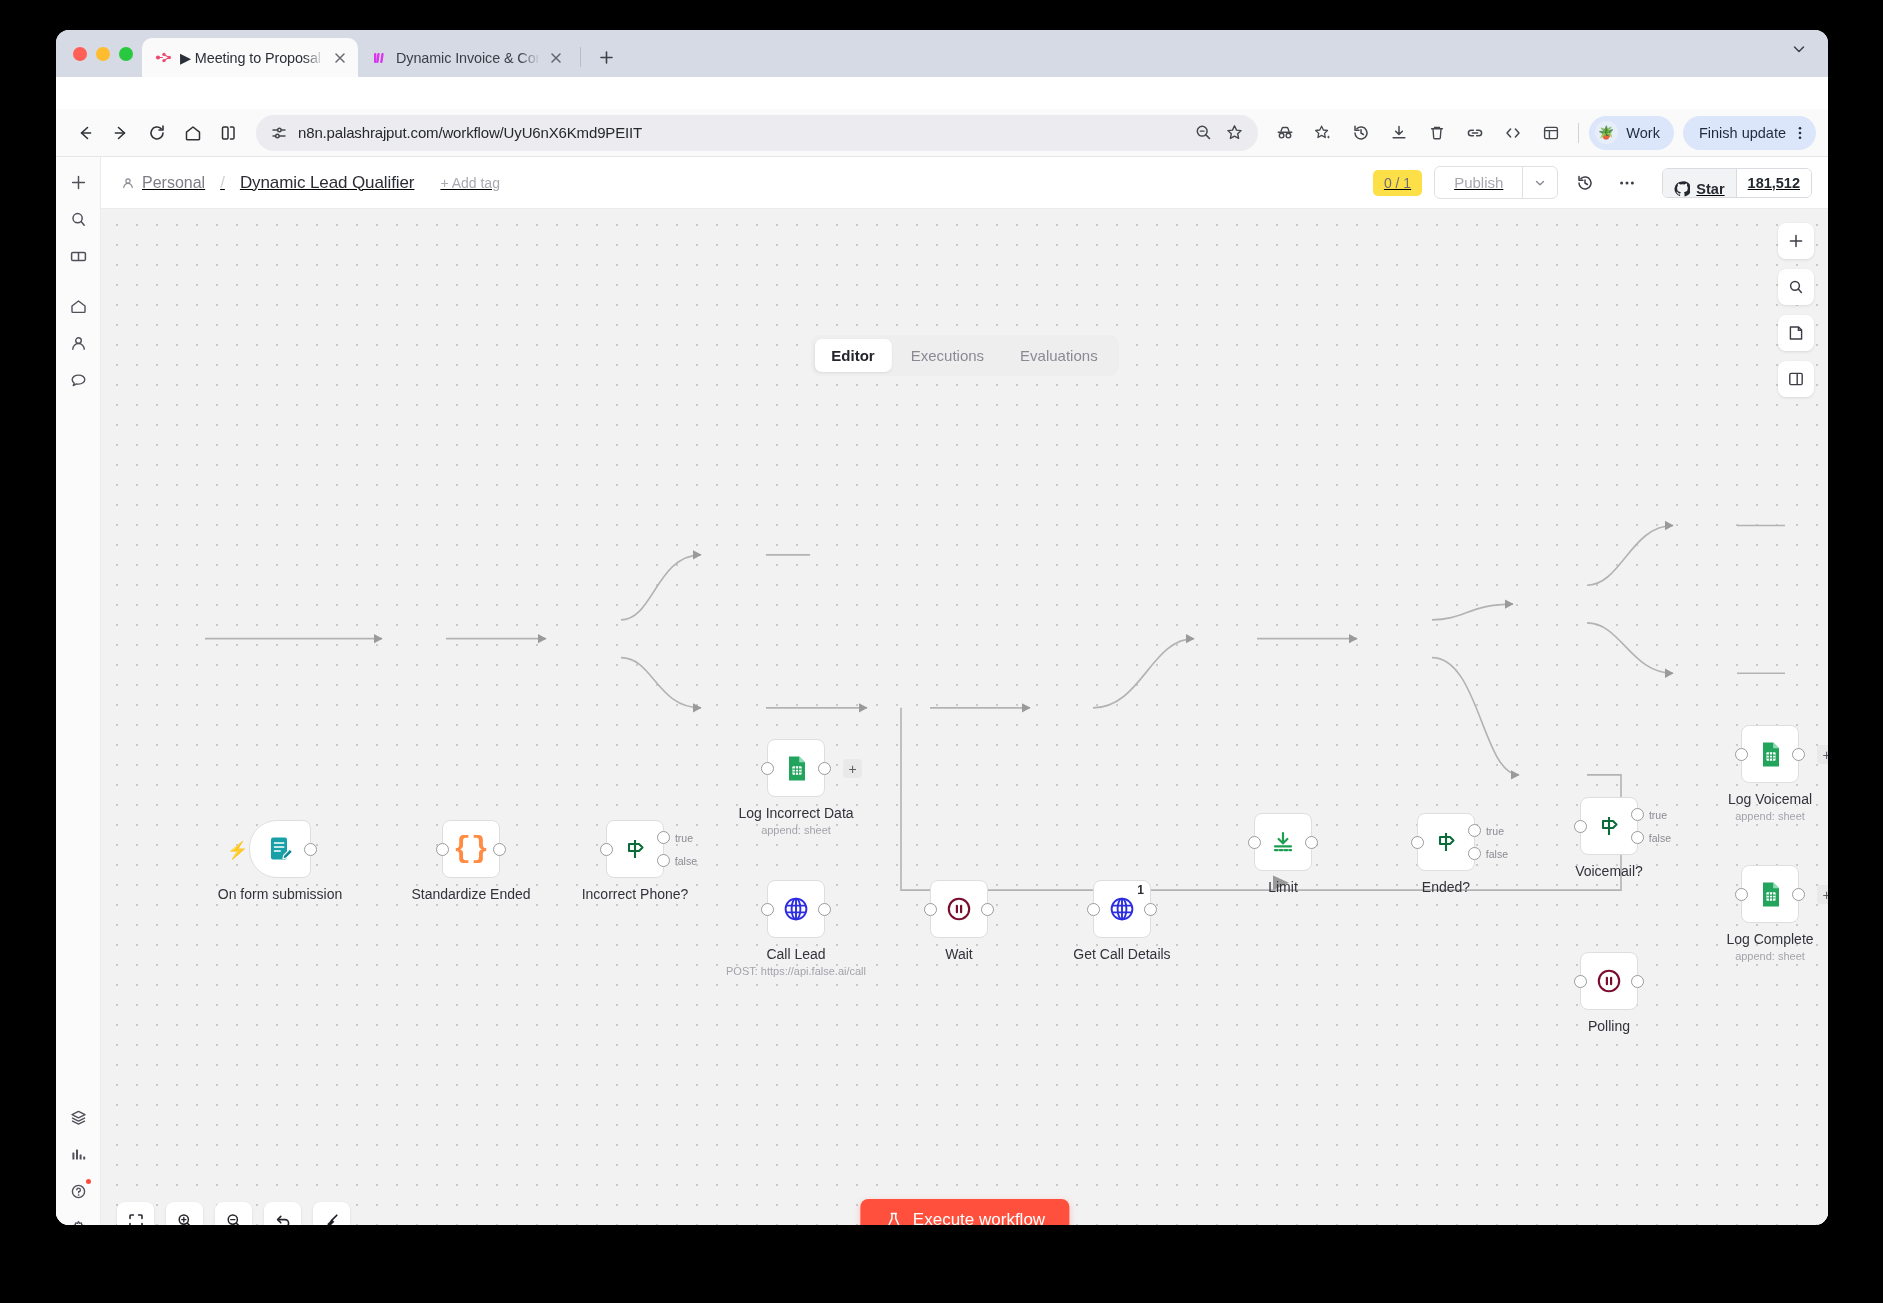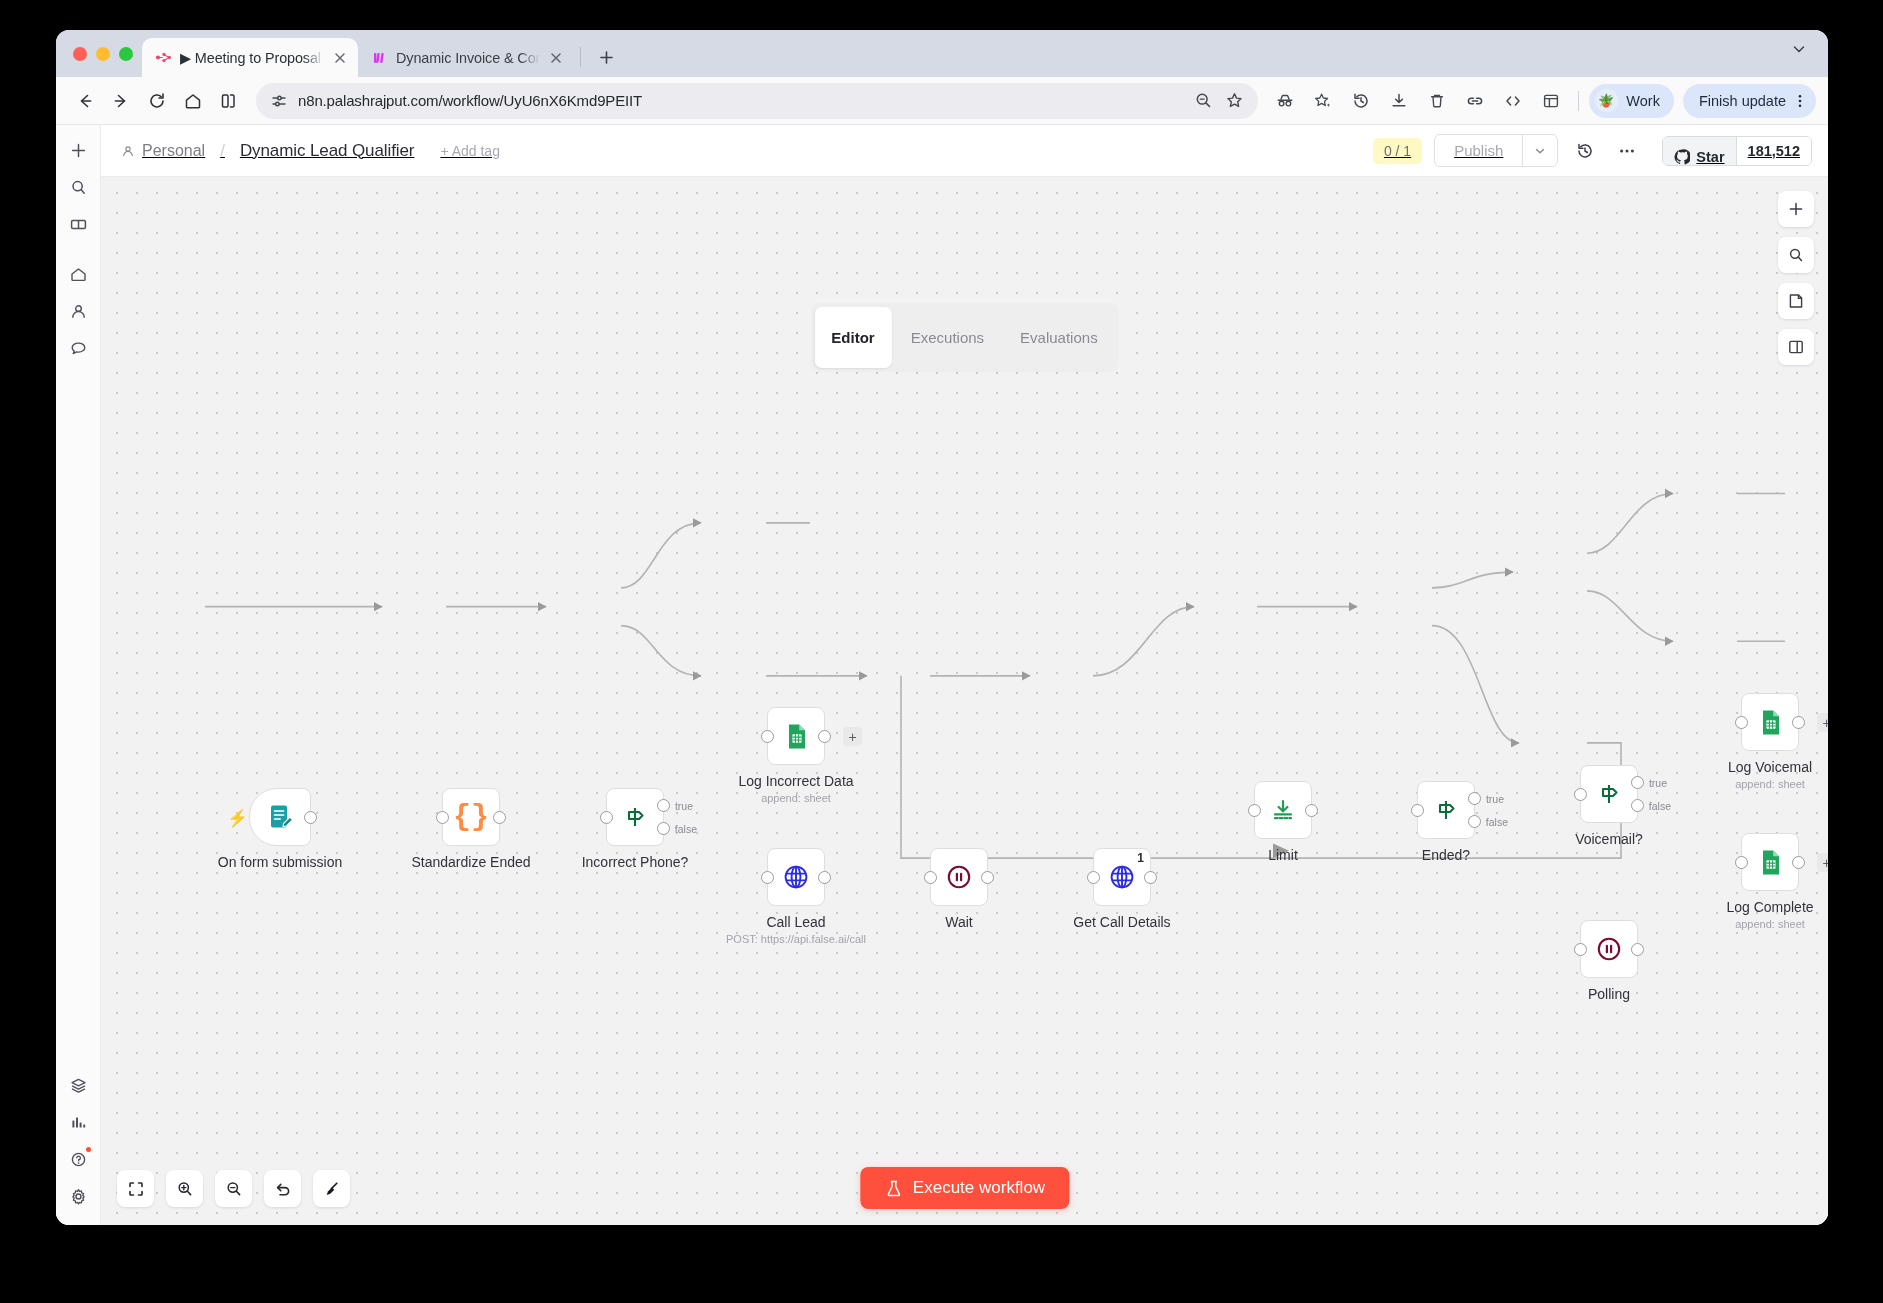--- a/index.html
+++ b/index.html
@@ -45,21 +45,21 @@
     -webkit-mask-image: linear-gradient(to right, #000 86%, transparent 100%);
             mask-image: linear-gradient(to right, #000 86%, transparent 100%);
   }
   .tab-close { width:16px; height:16px; flex:0 0 16px; opacity:.8; }
   .tab-sep { width:1px; height:20px; background:#b7bcc7; margin:0 6px 10px 6px; }
   .newtab { width:30px; height:30px; margin:0 0 5px 4px; display:flex; align-items:center; justify-content:center; }
   .tabstrip-right { margin-left:auto; display:flex; align-items:center; padding:0 14px 8px 0; }
 
   .toolbar {
     height: 48px; background:#fafafa; display:flex; align-items:center;
-    padding: 0 12px; gap: 2px; border-bottom:1px solid #e6e6e6;
+    padding: 0 12px; gap: 2px; border-bottom:1px solid #e6e6e6;margin-top:32px;
   }
   .tb-btn { width:34px; height:34px; border-radius:50%; display:flex; align-items:center; justify-content:center; flex:0 0 34px; }
   .omnibox {
     flex:1 1 auto; height:36px; background:#ececf0; border-radius:18px;
     display:flex; align-items:center; gap:10px; padding:0 14px; margin:0 8px;
     min-width:0;
   }
   .omni-url { font-size:15px; color:#25282d; white-space:nowrap; letter-spacing:-.15px; }
   .omni-right { margin-left:auto; display:flex; align-items:center; gap:12px; }
   .tb-icons { display:flex; align-items:center; gap:4px; }
@@ -91,35 +91,35 @@
   .topbar {
     height: 52px; flex:0 0 52px; background:#fff; border-bottom:1px solid #ebebeb;
     display:flex; align-items:center; padding: 0 16px 0 20px; gap:10px;
     position:relative; z-index:6;
   }
   .crumb { display:flex; align-items:center; gap:7px; font-size:16px; color:#7d7d87; }
   .crumb-sep { color:#d0d0d6; font-size:17px; margin:0 5px; }
   .wf-title { font-size:17px; color:#2c2c34; letter-spacing:-.1px; }
   .add-tag { font-size:14px; color:#a9a9b2; margin-left:16px; }
   .topbar-right { margin-left:auto; display:flex; align-items:center; gap:12px; }
-  .counter { background:#fef9c3; color:#6c6c76; font-size:14px; border-radius:5px; padding:5px 11px; }
+  .counter { background:#fde047; color:#6c6c76; font-size:14px; border-radius:5px; padding:5px 11px; }
   .publish-group { display:flex; border:1px solid #e0e0e4; border-radius:6px; overflow:hidden; height:33px; }
   .publish-btn { padding:0 19px; display:flex; align-items:center; font-size:15px; color:#a7a7b0; }
   .publish-caret { width:35px; border-left:1px solid #e0e0e4; display:flex; align-items:center; justify-content:center; }
   .icon-btn-plain { width:30px; height:30px; display:flex; align-items:center; justify-content:center; }
   .star-group { display:flex; align-items:center; border:1px solid #d8dce0; border-radius:6px; height:30px; overflow:hidden; margin-left:8px; }
   .star-left { display:flex; align-items:flex-end; gap:6px; background:#f2f3f5; padding:0 11px; height:100%; font-size:14.5px; color:#24292f; font-weight:bold; }
   .star-count { background:#fff; padding:0 11px; height:100%; display:flex; align-items:center; font-size:14.5px; color:#24292f; font-weight:bold; border-left:1px solid #d8dce0; }
 
   
   .viewtabs {
     position:absolute; left:50%; transform:translateX(-50%); top:178px;
     background:#eeeeef; border-radius:9px; padding:4px; display:flex; gap:2px; z-index:5;
   }
-  .vtab { padding:22px 17px; border-radius:7px; font-size:15px; color:#8a8a93; }
+  .vtab { padding:8px 17px; border-radius:7px; font-size:15px; color:#8a8a93; }
   .vtab.active { background:#fff; color:#23232b; font-weight:bold; box-shadow:0 1px 2px rgba(0,0,0,.08); }
 
   
   .canvas {
     flex:1 1 auto; position:relative; overflow:hidden;
     background-color:#f2f2f2;
     background-image: radial-gradient(circle, #c9c9c9 1.1px, transparent 1.1px);
     background-size: 20px 20px;
     background-position: 6px 6px;
   }

